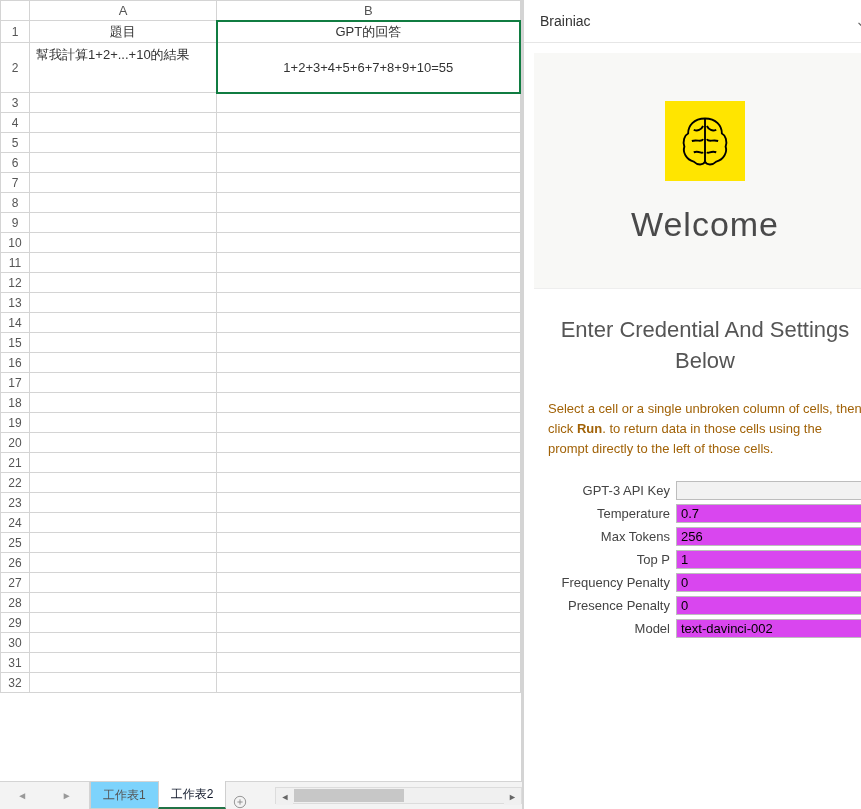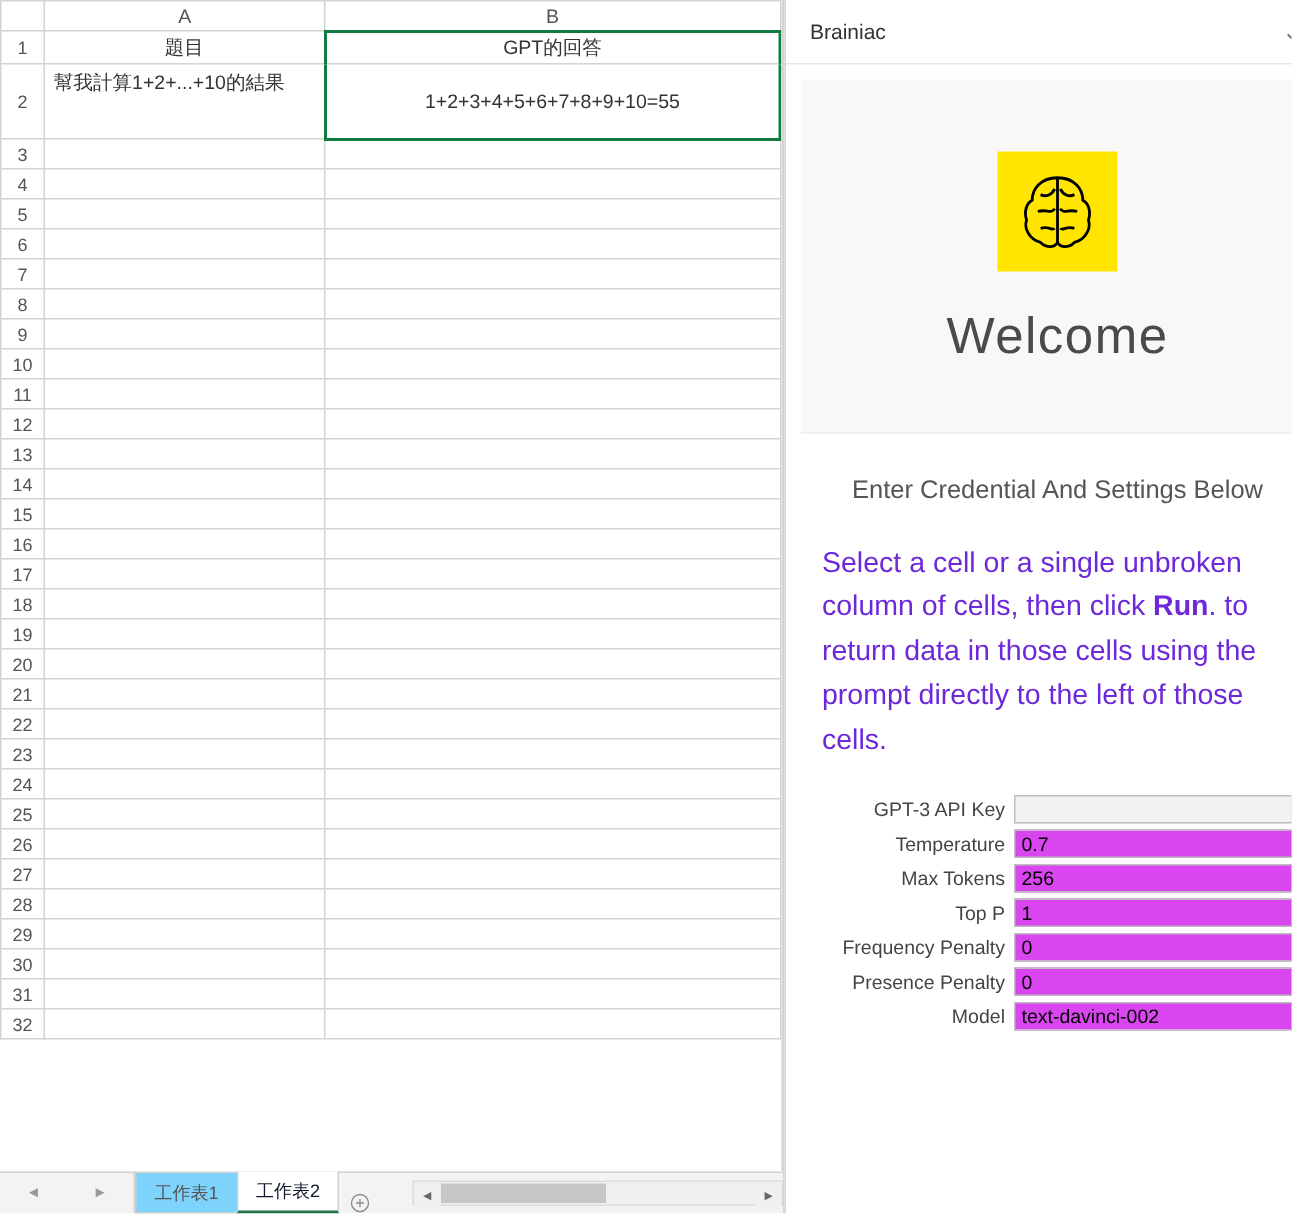--- a/index.html
+++ b/index.html
@@ -202,29 +202,29 @@
   .brain-icon svg { width: 60px; height: 60px; }
   .welcome-title {
     font-size: 34px;
     font-weight: 300;
     color: #4a4a4a;
     letter-spacing: 1px;
   }
   .settings-block { padding: 26px 24px 10px 24px; }
   .settings-head {
     text-align: center;
-    font-size: 17px;
+    font-size: 22px;
     font-weight: 300;
     color: #555;
     margin-bottom: 22px;
     line-height: 1.4;
   }
   .settings-desc {
-    font-size: 19px;
-    color: #6d28d9;
+    font-size: 13px;
+    color: #a16207;
     line-height: 1.55;
     margin-bottom: 22px;
   }
   .settings-desc b { font-weight: 600; }
   .form { font-size: 13px; color: #444; }
   .form-row {
     display: flex;
     align-items: center;
     margin-bottom: 4px;
   }

